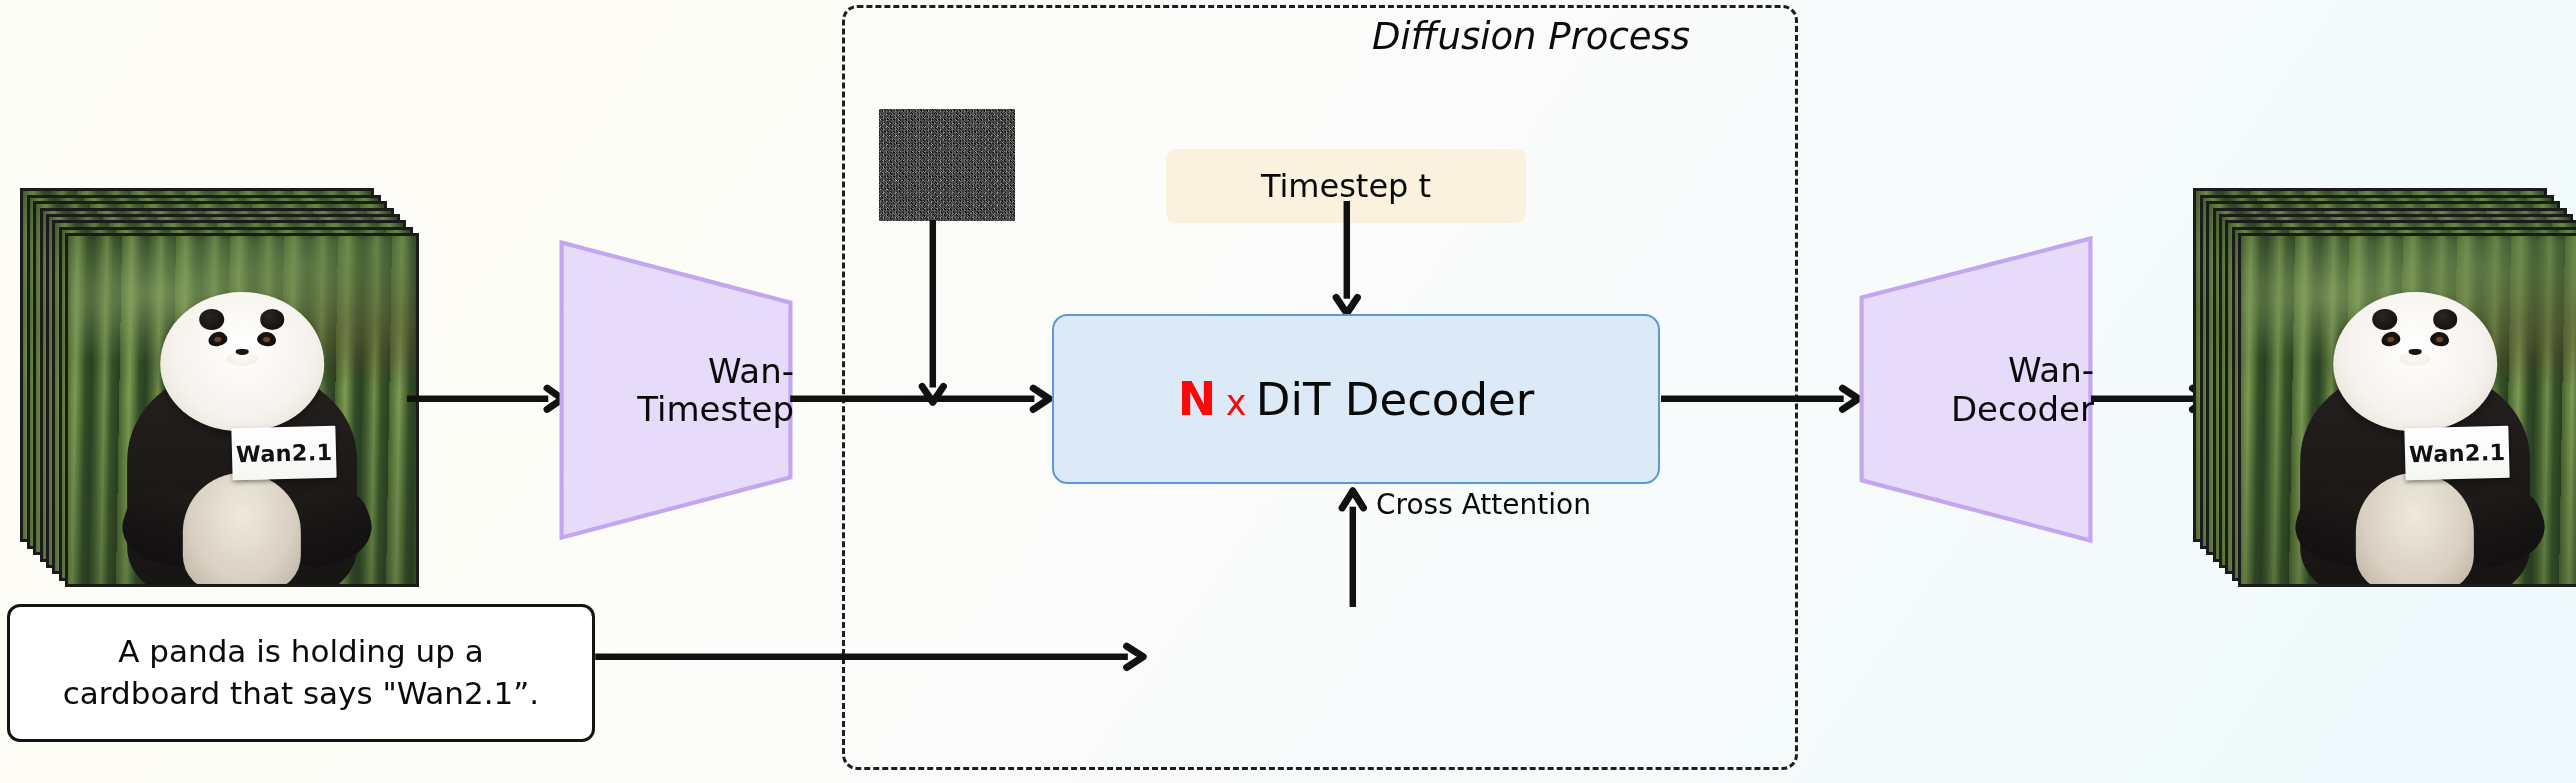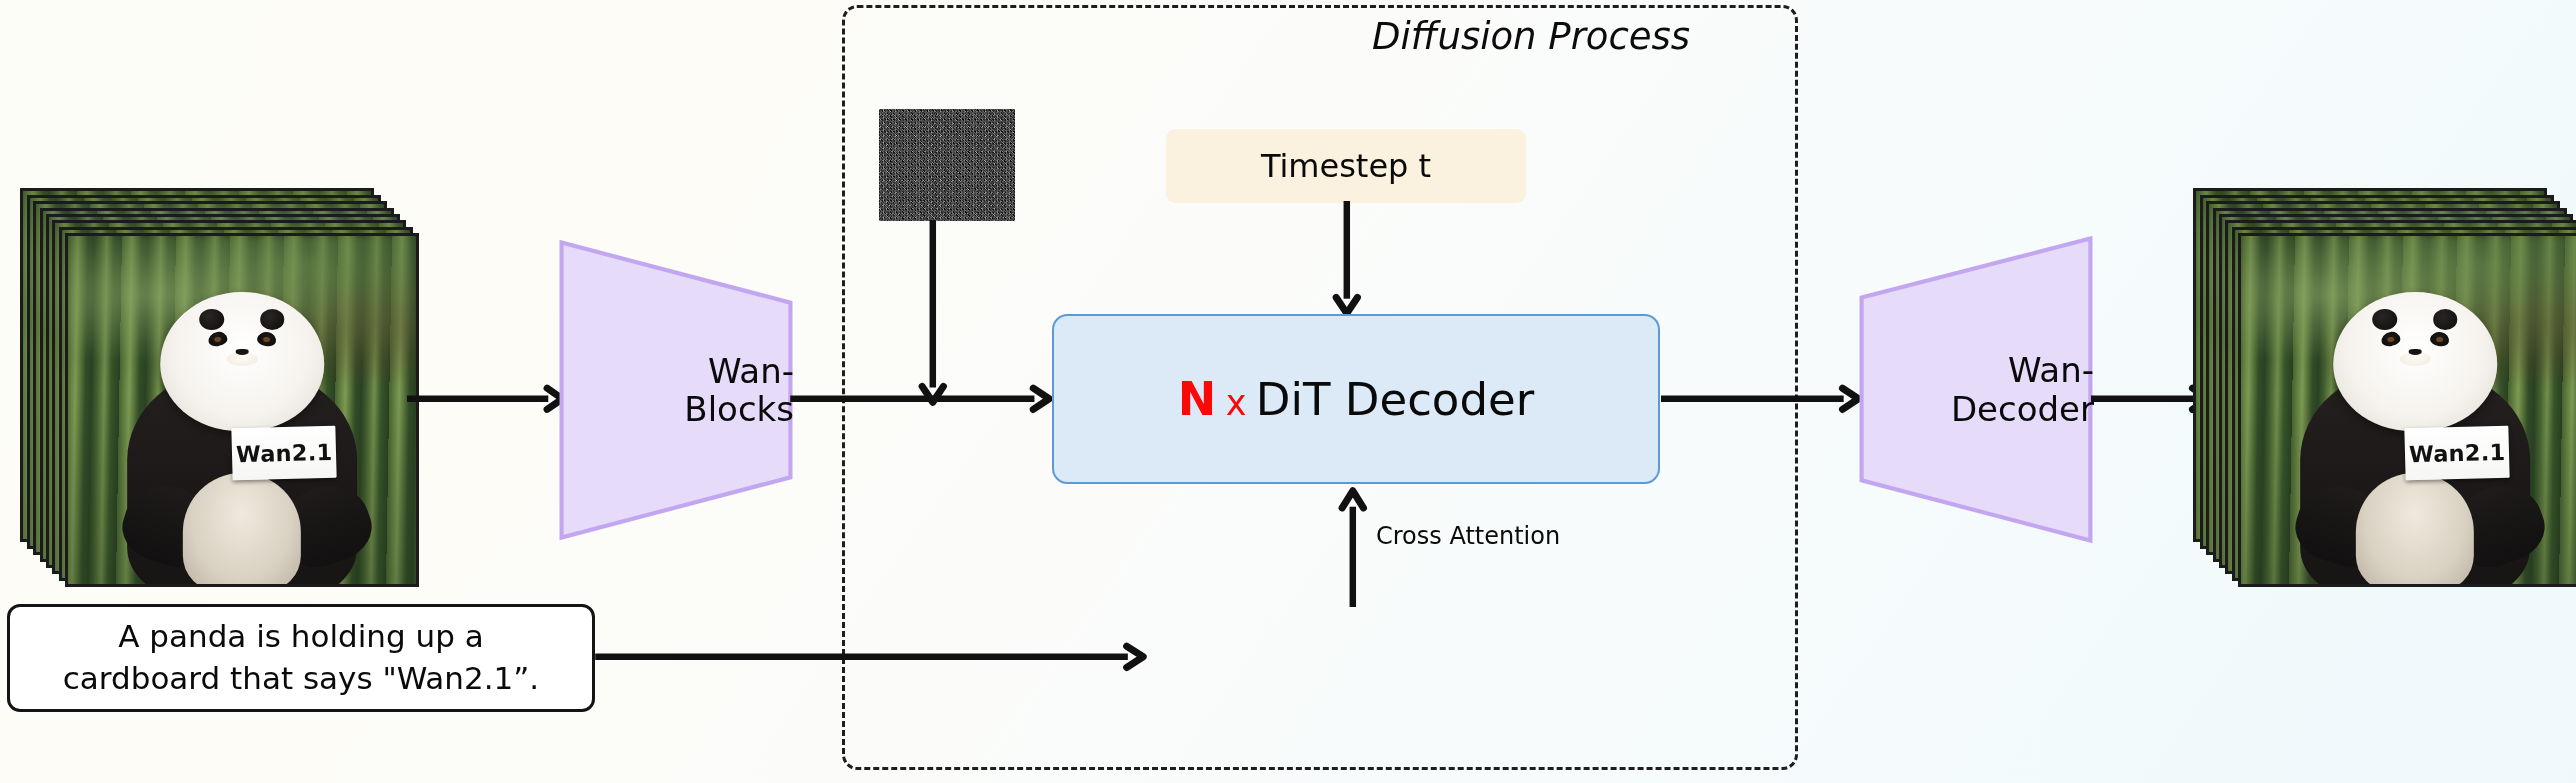--- a/index.html
+++ b/index.html
@@ -202,20 +202,21 @@
   }
   .box-dit {
     background: #dce9f7;
     border: 2.4px solid #5b9bd5;
     border-radius: 15.4px;
   }
   .box-timestep {
     background: #faf1de;
     border: none;
     border-radius: 9.4px;
+    margin-top: 20px;
   }
   .box-umt5 {
     background: #dfeed2;
     border: 2.4px solid #93c572;
     border-radius: 13px;
   }
   .box-prompt {
     background: #ffffff;
     border: 3px solid #141414;
     border-radius: 13px;
@@ -391,37 +392,37 @@
           <div class="muzzle"></div>
             <div class="nose"></div>
         </div>
         <div class="sign">
           <span style="font-size:22.4px;">Wan2.1</span>
         </div>
       </div>
     </div>
   </div>
 
-  <div class="box box-prompt" style="left:7px; top:604px; width:588px; height:108px; flex-direction:column; font-size:31px;">
+  <div class="box box-prompt" style="left:7px; top:604px; width:588px; height:138px; flex-direction:column; font-size:31px;">
     <div>A panda is holding up a</div>
     <div>cardboard that says "Wan2.1”.</div>
   </div>
 
   <svg class="arrow-svg" style="left:407px; top:387px; width:156px; height:23.6px;" viewBox="0 0 265 40">
     <line x1="0" y1="20" x2="240" y2="20" stroke-width="11"></line>
     <path d="M238 2 L264 20 L238 38" stroke-width="12" stroke-linecap="round" stroke-linejoin="round"></path>
   </svg>
 
   <div class="trap" style="left:558px; top:239px; width:236px; height:302px;">
     <svg width="236" height="302" viewBox="0 0 400 512">
       <polygon points="6,6 394,108 394,404 6,506" fill="#e6dcfa" stroke="#c3a6f0" stroke-width="7"></polygon>
     </svg>
     <div class="label" style="font-size:34px;">
       <div>Wan-</div>
-      <div>Blocks</div>
+      <div>Timestep</div>
     </div>
   </div>
 
   <svg class="arrow-svg" style="left:790px; top:387px; width:260px; height:23.6px;" viewBox="0 0 440 40">
     <line x1="0" y1="20" x2="414" y2="20" stroke-width="11"></line>
     <path d="M412 2 L439 20 L412 38" stroke-width="12" stroke-linecap="round" stroke-linejoin="round"></path>
   </svg>
 
   <div class="noise" style="left:879px; top:109px; width:136px; height:112px;"></div>
 
@@ -445,21 +446,21 @@
       <span class="nx-x" style="font-size:35px;">x</span>
       <span style="font-size:45px;">DiT Decoder</span>
     </div>
   </div>
 
 
   <svg class="arrow-svg" style="left:1341px; top:489px; width:23.6px; height:118px;" viewBox="0 0 40 200">
     <line x1="20" y1="200" x2="20" y2="30" stroke-width="11"></line>
     <path d="M2 32 L20 3 L38 32" stroke-width="12" stroke-linecap="round" stroke-linejoin="round"></path>
   </svg>
-  <div class="plain-label" style="left:1376px; top:522px; font-size:24px;">Cross Attention</div>
+  <div class="plain-label" style="left:1376px; top:488px; font-size:28px;">Cross Attention</div>
 
   <svg class="arrow-svg" style="left:595px; top:645px; width:549px; height:23.6px;" viewBox="0 0 930 40">
     <line x1="0" y1="20" x2="903" y2="20" stroke-width="11"></line>
     <path d="M901 2 L929 20 L901 38" stroke-width="12" stroke-linecap="round" stroke-linejoin="round"></path>
   </svg>
 
   <svg class="arrow-svg" style="left:1661px; top:387px; width:198px; height:23.6px;" viewBox="0 0 336 40">
     <line x1="0" y1="20" x2="310" y2="20" stroke-width="11"></line>
     <path d="M308 2 L335 20 L308 38" stroke-width="12" stroke-linecap="round" stroke-linejoin="round"></path>
   </svg>

